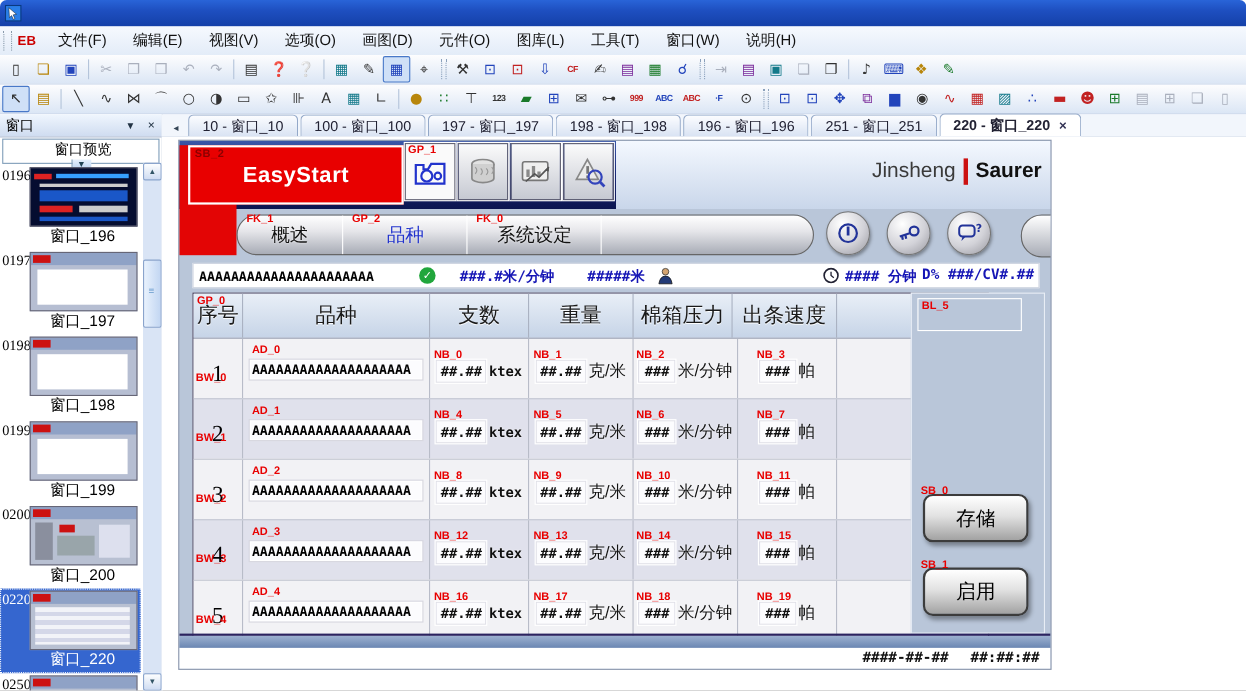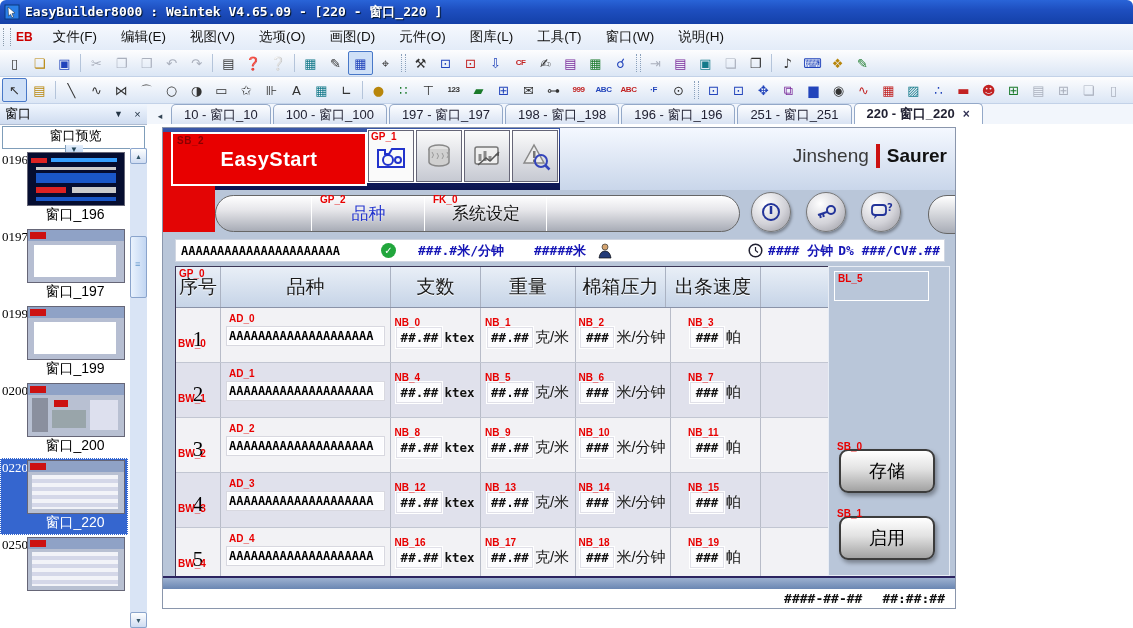--- a/index.html
+++ b/index.html
@@ -199,21 +199,20 @@
 </head>
 <body>
 
 <div class="app">
 
   <div class="titlebar">
     <svg class="titleicon" viewBox="0 0 16 16">
       <rect x="1" y="1" width="14" height="14" fill="#2a7fe8" stroke="#0a3a80"></rect>
       <path d="M4 3 L11 9 L8 9.5 L9.5 13 L8 13.6 L6.6 10.2 L4.6 12 Z" fill="#fff" stroke="#123" stroke-width="0.5"></path>
     </svg>
-    <span class="titletext">EasyBuilder8000 : Weintek V4.65.09 - [220 - 窗口_220 ]</span>
   </div>
 
   <div class="menubar">
     <span class="mgrip"></span>
     <span class="eb-logo">EB</span>
     <div style="display:flex">
 
     <span class="menuitem">文件(F)</span>
         <span class="menuitem">编辑(E)</span>
         <span class="menuitem">视图(V)</span>
@@ -512,20 +511,25 @@
         <span class="wid">0196</span>
         <div class="thumb"></div>
         <div class="wlabel">窗口_196</div>
       </div>
         <div class="witem t-form">
         <span class="wid">0197</span>
         <div class="thumb"></div>
         <div class="wlabel">窗口_197</div>
       </div>
         <div class="witem t-form">
+        <span class="wid">0198</span>
+        <div class="thumb"></div>
+        <div class="wlabel">窗口_198</div>
+      </div>
+        <div class="witem t-form">
         <span class="wid">0199</span>
         <div class="thumb"></div>
         <div class="wlabel">窗口_199</div>
       </div>
         <div class="witem t-mix">
         <span class="wid">0200</span>
         <div class="thumb"></div>
         <div class="wlabel">窗口_200</div>
       </div>
         <div class="witem t-table selected">
@@ -628,20 +632,24 @@
           <rect x="15" y="12" width="2.5" height="7" fill="#777"></rect>
           <rect x="15" y="20.5" width="2.5" height="2.5" fill="#777"></rect>
           <circle cx="23" cy="22" r="6" fill="none" stroke="#3344bb" stroke-width="2"></circle>
           <line x1="27.5" y1="26.5" x2="31.5" y2="30.5" stroke="#3344bb" stroke-width="2.5"></line>
         </svg>
       </div>
 
       <div class="pillrow">
         <div class="pill">
 
+        <div class="pill-sec s0">
+            <span class="obj-tag">FK_1</span>
+            <span class="pill-label">概述</span>
+          </div>
             <div class="pill-sec s1 accent">
             <span class="obj-tag">GP_2</span>
             <span class="pill-label">品种</span>
           </div>
             <div class="pill-sec s2">
             <span class="obj-tag">FK_0</span>
             <span class="pill-label">系统设定</span>
           </div>
           </div>
         <div class="roundbtn rb1">

